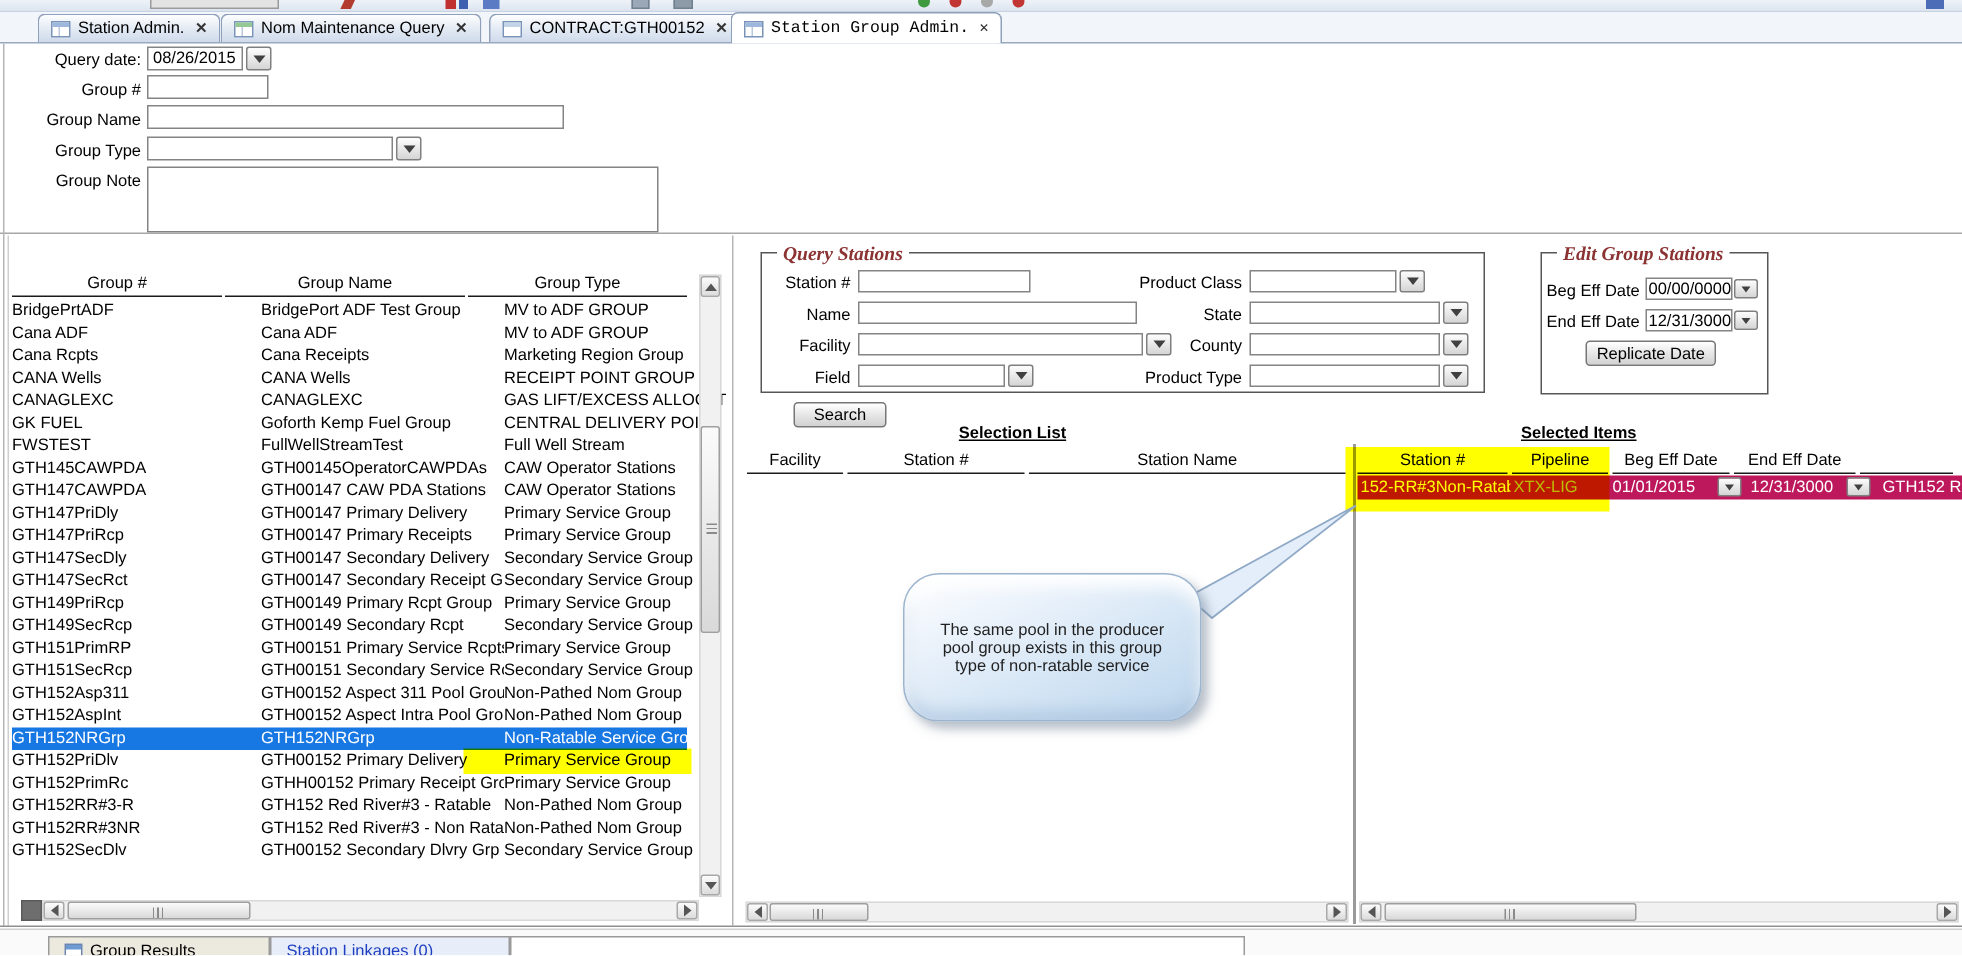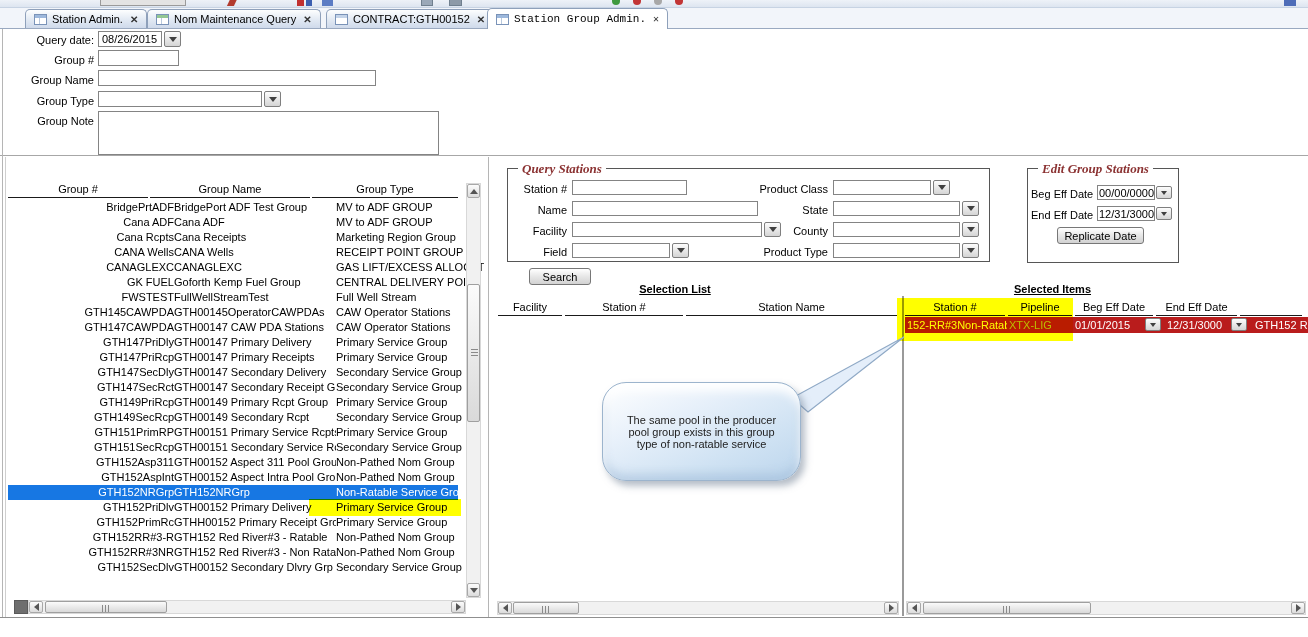--- a/index.html
+++ b/index.html
@@ -50,21 +50,21 @@
   #vline-lists { position:absolute; left:902px; top:296px; width:2px; height:320px; background:#9a9a9a; }
   #bottom-line { position:absolute; left:0; top:617px; width:1308px; height:1px; background:#8f8f8f; }
 
   
   #group-header { position:absolute; left:8px; top:183px; display:flex; }
   .ghc { text-align:center; border-bottom:1px solid #1a1a1a; height:15px; margin-right:2px; }
   #group-body { position:absolute; left:8px; top:200px; width:450px; }
   .grow { display:flex; height:15px; line-height:15px; white-space:nowrap; }
   .grow.sel { background:#1777e3; color:#fff; }
   .gc { overflow:hidden; white-space:nowrap; flex:0 0 auto; }
-  .gc0 { width:166px;text-align:right; } .gc1 { width:162px; } .gc2 { width:148px; }
+  .gc0 { width:166px; } .gc1 { width:162px; } .gc2 { width:148px; }
 
   
   .sb-track-v { position:absolute; width:15px; background:#f1f1f1; border:1px solid #d8d8d8; }
   .sb-track-h { position:absolute; height:14px; background:#f1f1f1; border:1px solid #d8d8d8; }
   .sb-btn { position:absolute; background:linear-gradient(#fcfcfc,#dcdcdc); border:1px solid #a8a8a8; border-radius:2px;
     display:flex; align-items:center; justify-content:center; }
   .arr { width:0; height:0; }
   .arr.up    { border-left:4px solid transparent; border-right:4px solid transparent; border-bottom:5px solid #555; }
   .arr.down  { border-left:4px solid transparent; border-right:4px solid transparent; border-top:5px solid #555; }
   .arr.left  { border-top:4px solid transparent; border-bottom:4px solid transparent; border-right:5px solid #555; }
@@ -84,21 +84,21 @@
   .push-btn { position:absolute; border:1px solid #777; border-radius:3px;
     background:linear-gradient(#ffffff,#e9e9e9 45%,#d2d2d2); text-align:center;
     font-size:11px; display:flex; align-items:center; justify-content:center; }
 
   
   .list-title { position:absolute; font-weight:bold; text-decoration:underline; text-align:center; }
   .lheader { position:absolute; display:flex; }
   .lhc { text-align:center; border-bottom:1px solid #1a1a1a; height:15px; margin-right:3px; flex:0 0 auto; }
 
   
-  #sel-row { position:absolute; left:905px; top:317px; width:403px; height:16px; background:#b91c1c;
+  #sel-row { position:absolute; left:905px; top:317px; width:403px; height:16px; background:#be185d;
     color:#fff; display:flex; line-height:16px; white-space:nowrap; }
   #sel-row .cell { overflow:hidden; position:relative; flex:0 0 auto; padding-left:2px; }
 
   
   .marker { position:absolute; background:#ffff00; mix-blend-mode:multiply; pointer-events:none; z-index:4; }
 
   
   #callout { position:absolute; left:602px; top:382px; width:199px; height:99px; border-radius:24px;
     background:linear-gradient(155deg,#ffffff 0%,#e7f0fa 35%,#cfe2f3 70%,#bcd5ec 100%);
     border:1px solid #9cb4cd;
@@ -439,14 +439,24 @@
         <span class="arr left"></span>
       </div>
     <div class="sb-thumb" style="left:16px;top:0;width:168px;height:12px;">
         <span class="grip-h"></span>
       </div>
     <div class="sb-btn" style="right:0;top:0;width:14px;height:12px;">
         <span class="arr right"></span>
       </div>
   </div>
 
+  <div id="bottom-strip">
+    <div class="btab t1">
+      <span class="bicon"></span>
+      <span>Group Results</span>
+    </div>
+    <div class="btab t2">
+      <span>Station Linkages (0)</span>
+    </div>
+    <div class="btab rest"></div>
+  </div>
 
 </div>
 
 </body></html>

